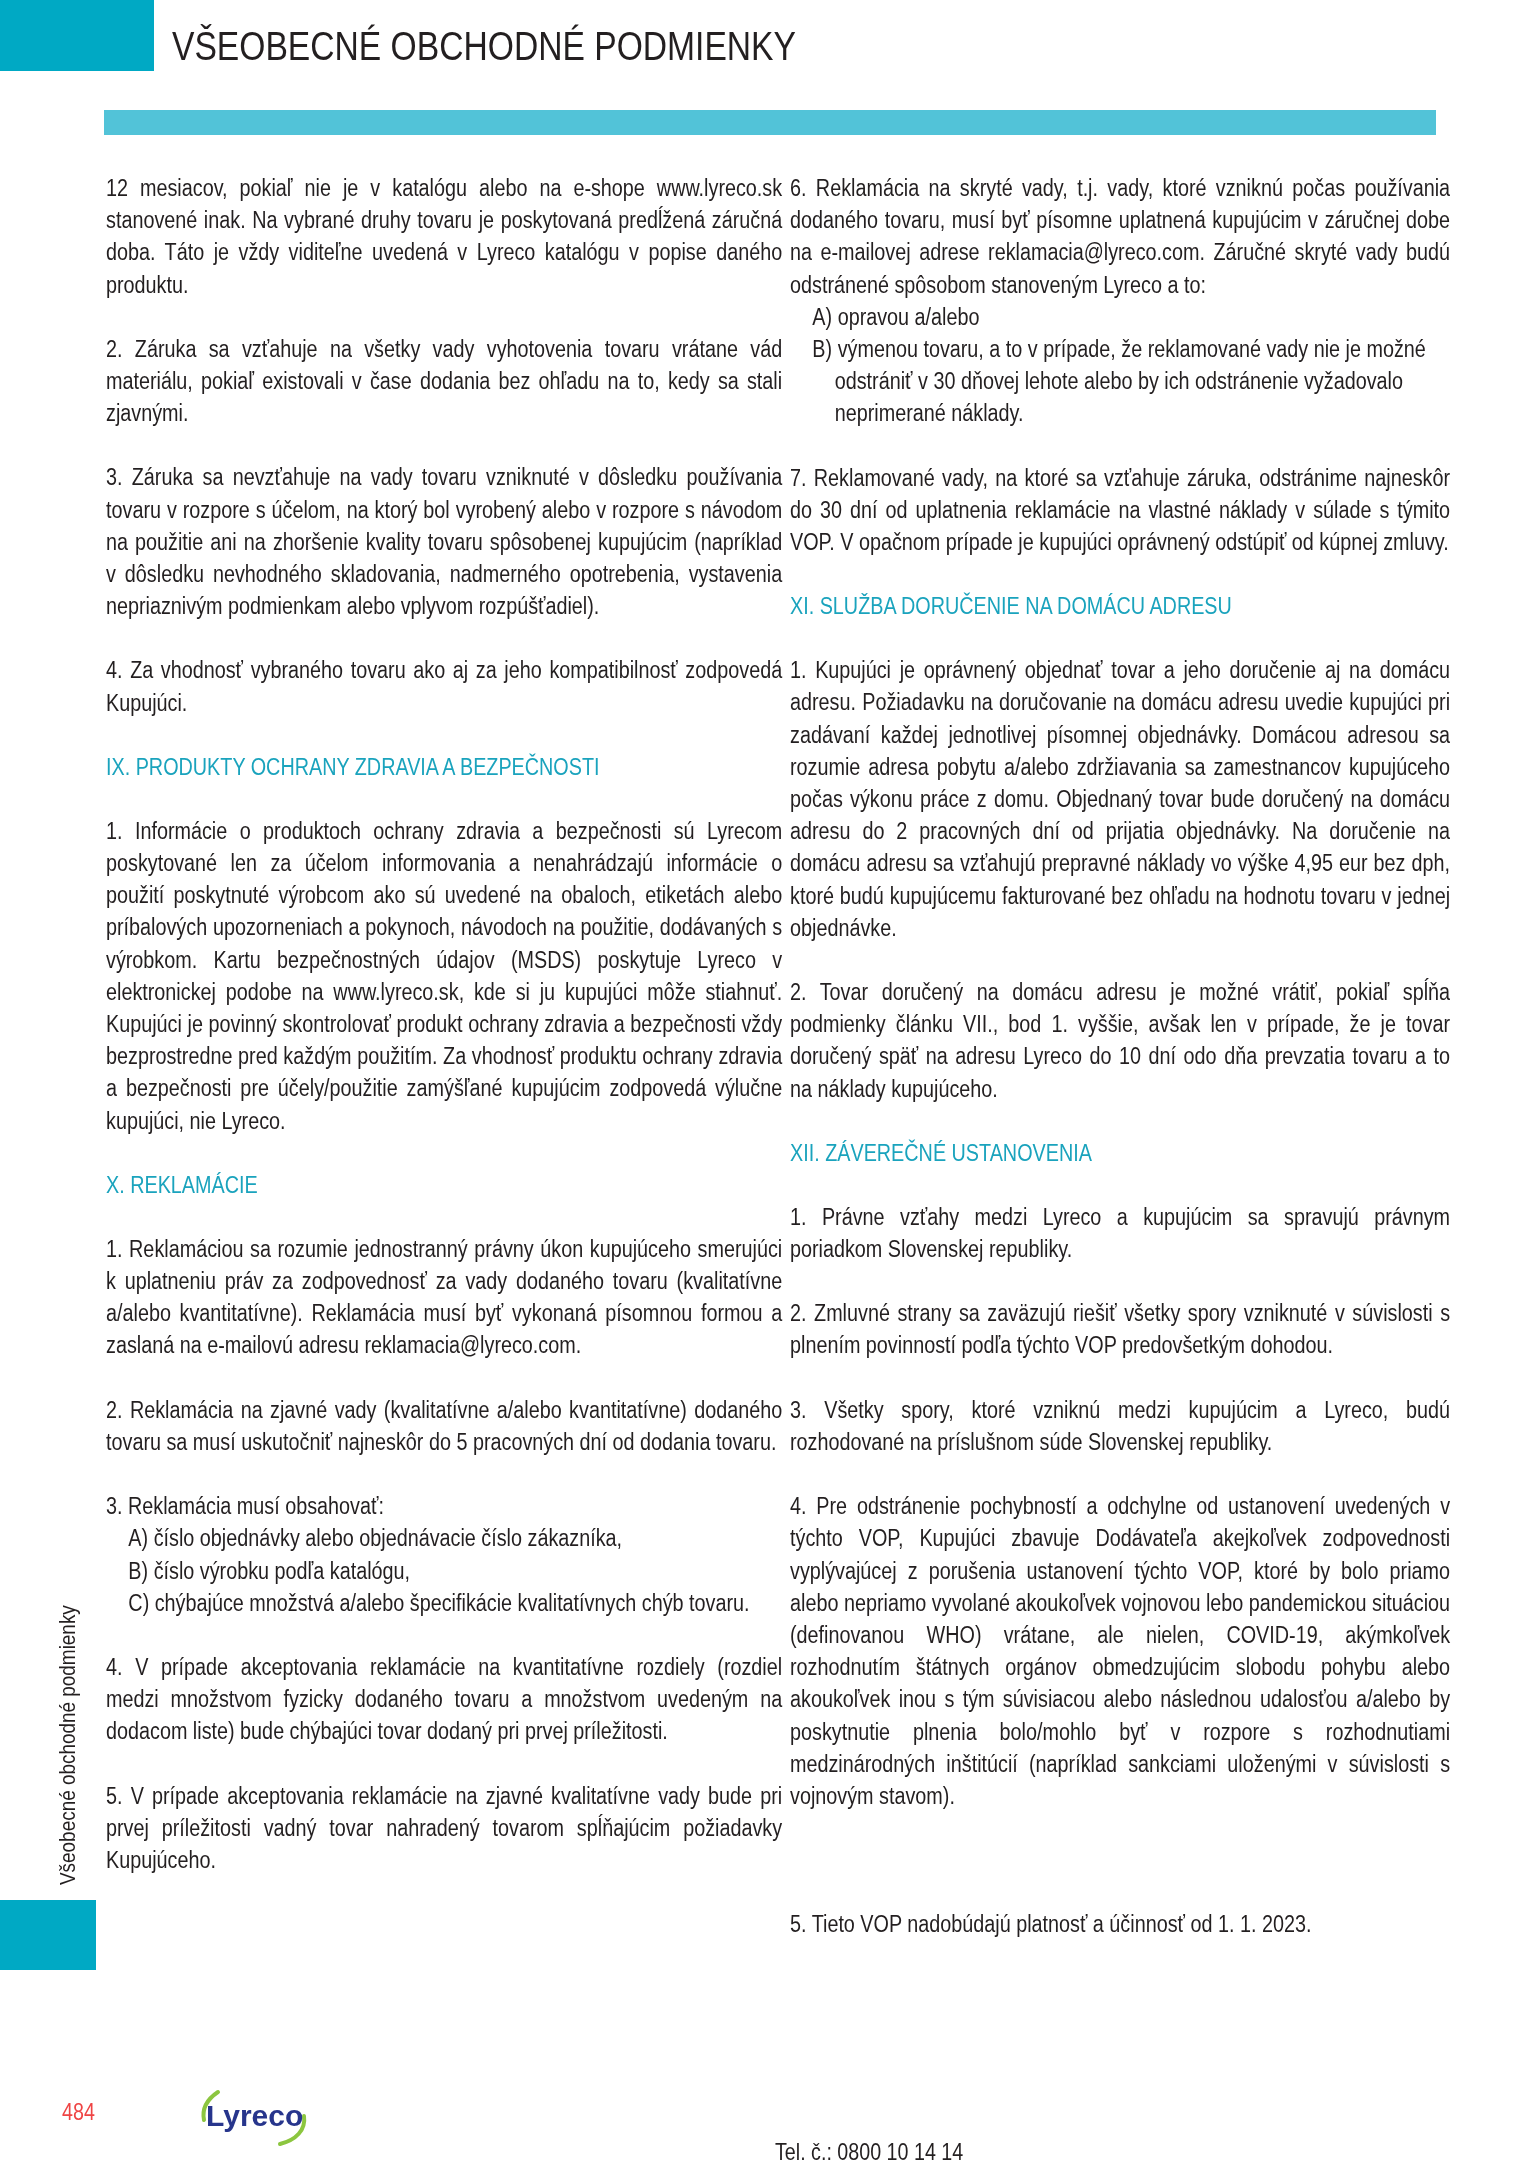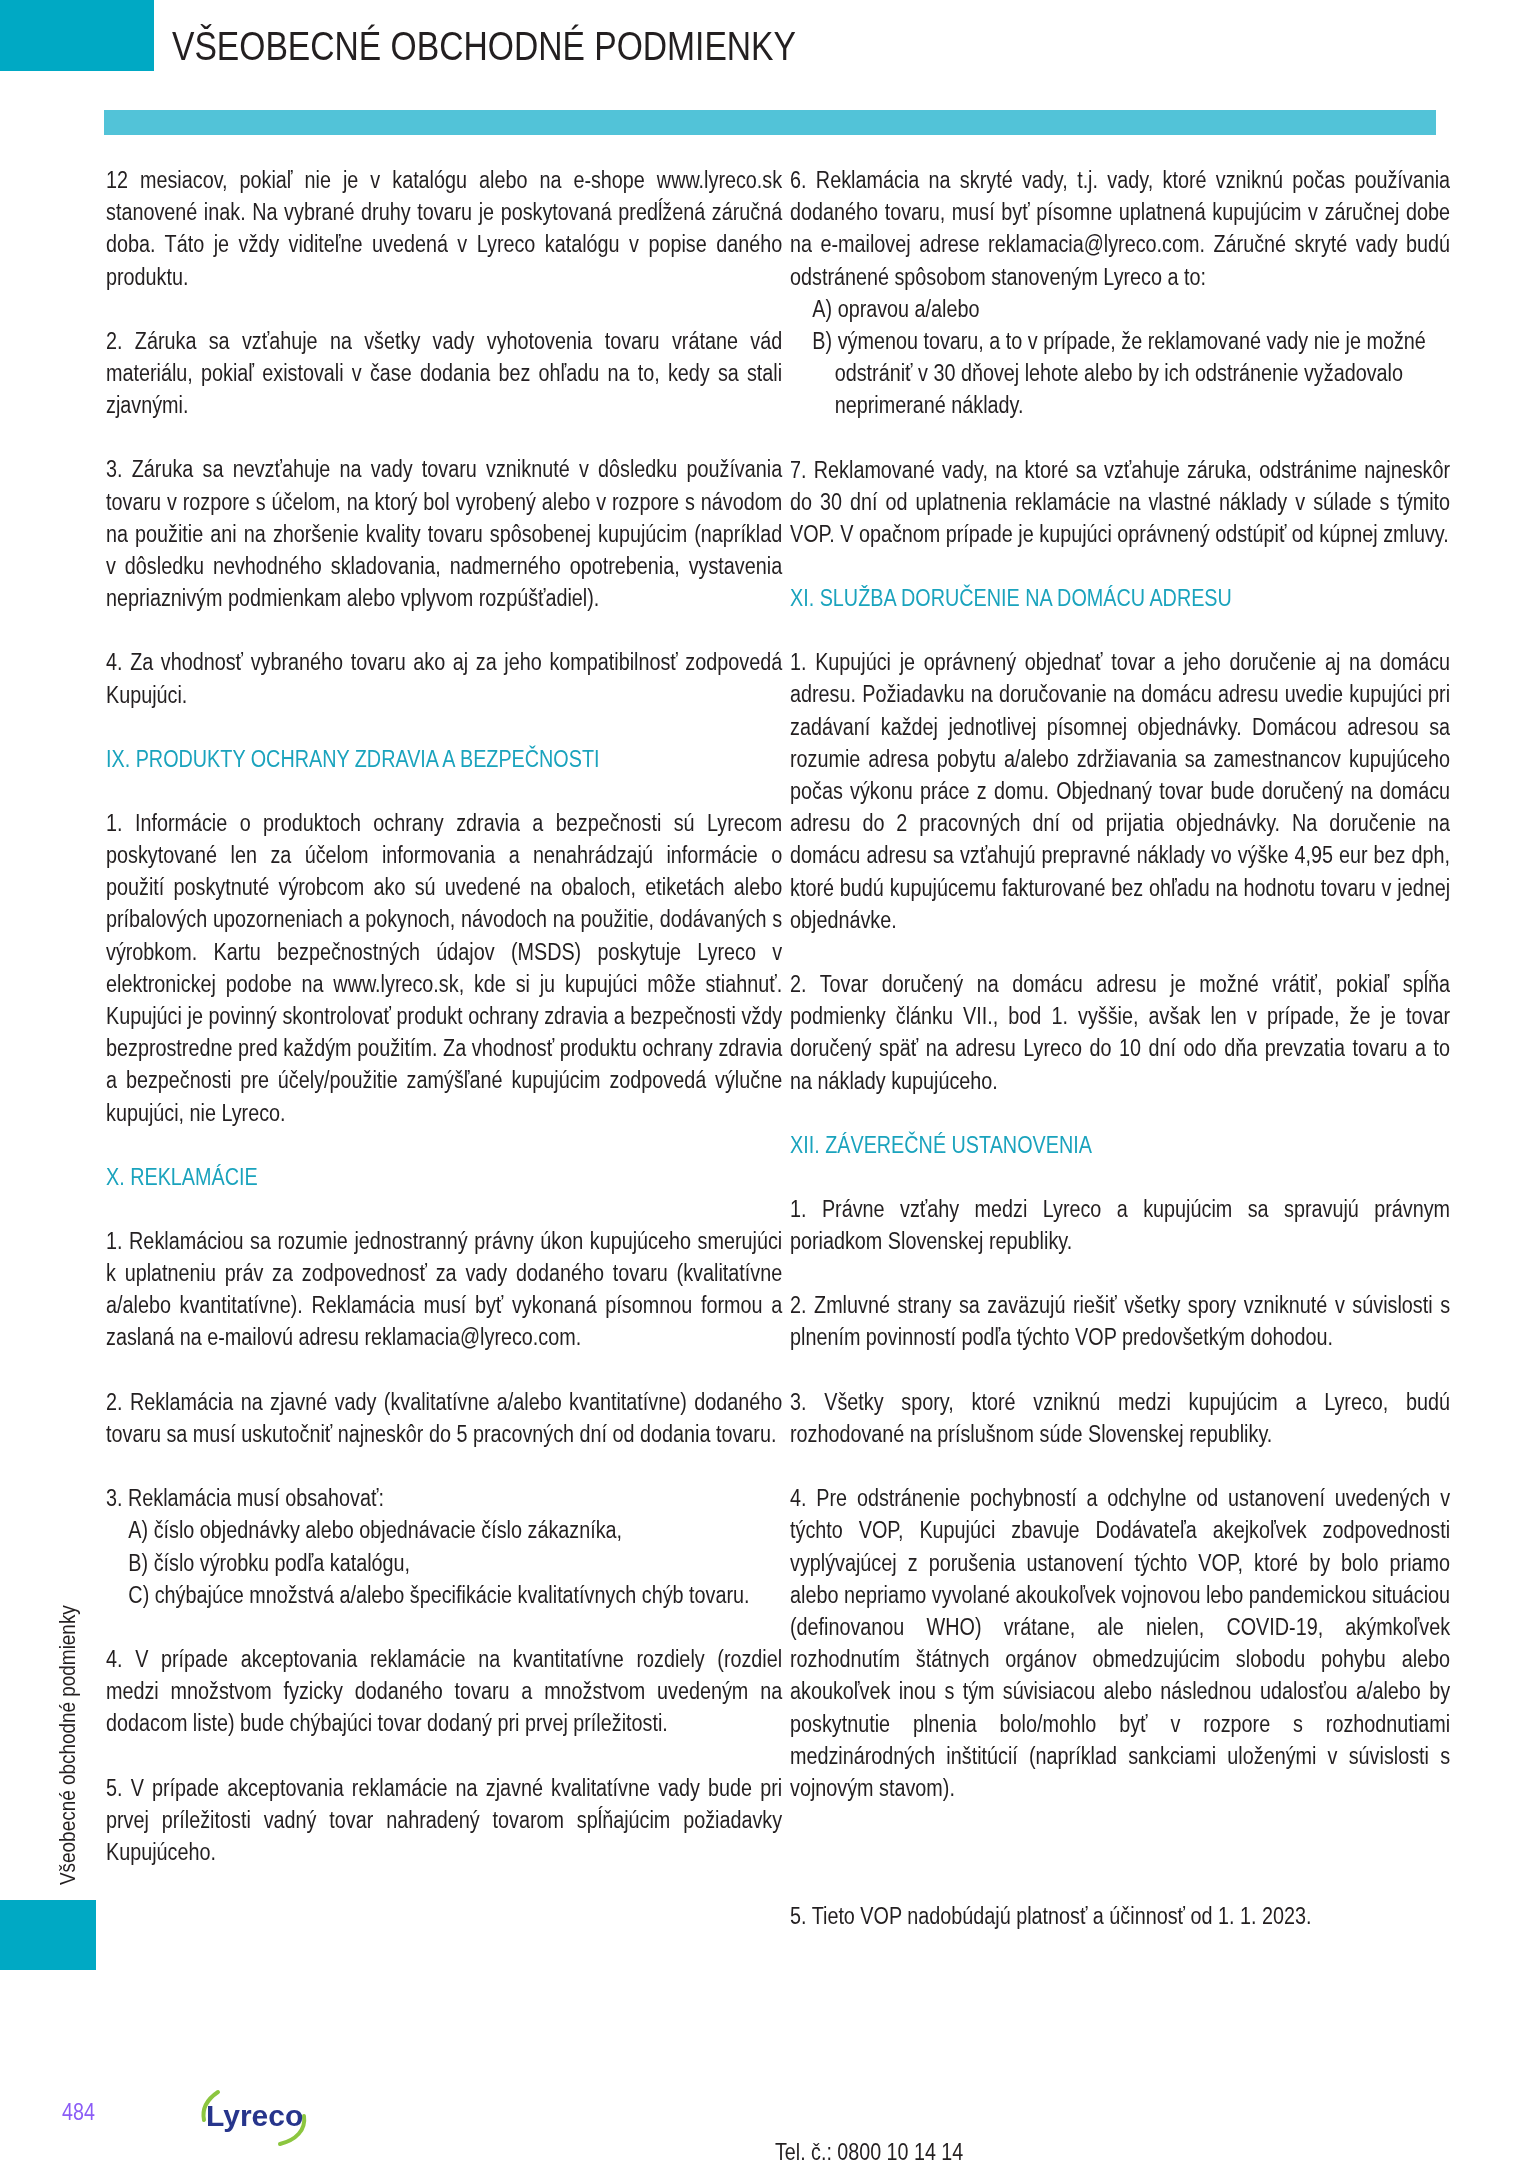--- a/index.html
+++ b/index.html
@@ -7,32 +7,32 @@
          font-family: "Liberation Sans", sans-serif; color: #231f20; }
   .corner-block { position: absolute; left: 0; top: 0; width: 154px; height: 71px; background: #00a9c4; }
   .page-title { position: absolute; left: 172px; top: 22px; font-size: 41px; letter-spacing: 0px;
                 font-weight: normal; color: #231f20; transform: scaleX(0.82); transform-origin: left top;
                 white-space: nowrap; margin: 0; line-height: 1.2; }
   .title-band { position: absolute; left: 104px; top: 110px; width: 1332px; height: 25px; background: #52c3d8; }
   .side-block { position: absolute; left: 0; top: 1900px; width: 96px; height: 70px; background: #00a9c4; }
   .side-label { position: absolute; left: 55px; top: 1885px; transform-origin: left top; transform: rotate(-90deg);
                 font-size: 22px; white-space: nowrap; color: #231f20; }
   .side-label span { display: inline-block; transform: scaleX(0.86); transform-origin: left center; }
-  .col { position: absolute; top: 164px; width: 672px; }
+  .col { position: absolute; top: 172px; width: 672px; }
   .col-left { left: 106px; }
   .col-right { left: 790px; width: 656px; }
   .col .inner { transform: scaleX(0.86); transform-origin: left top; width: 117%; }
   .para { font-size: 23px; line-height: 32.2px; text-align: justify; margin: 0 0 32px 0; }
   .para.nojust { text-align: left; }
   .section-heading { color: #1aa3bd; font-size: 23px; line-height: 32px; margin: 0 0 32px 0; font-weight: normal; }
   .list-item { font-size: 23px; line-height: 32.2px; margin: 0; padding-left: 26px; text-indent: 0; }
   .list-item.hang { padding-left: 52px; text-indent: -26px; }
   .list-block { margin: 0 0 32px 0; }
   .spacer-lg { height: 64px; }
-  .footer-page { position: absolute; left: 62px; top: 2098px; font-size: 24px; color: #8b5cf6; }
+  .footer-page { position: absolute; left: 62px; top: 2098px; font-size: 24px; color: #ef4444; }
   .footer-page span { display:inline-block; transform: scaleX(0.82); transform-origin: left center; }
   .footer-logo { position: absolute; left: 196px; top: 2088px; width: 120px; height: 60px; text-decoration: underline; }
   .footer-phone { position: absolute; left: 775px; top: 2098px; font-size: 24px; color: #231f20; white-space: nowrap; margin-top: 40px; }
   .footer-phone span { display:inline-block; transform: scaleX(0.82); transform-origin: left center; }
 </style>
 </head>
 <body>
 
 <div class="corner-block"></div>
 <h1 class="page-title">VŠEOBECNÉ OBCHODNÉ PODMIENKY</h1>

